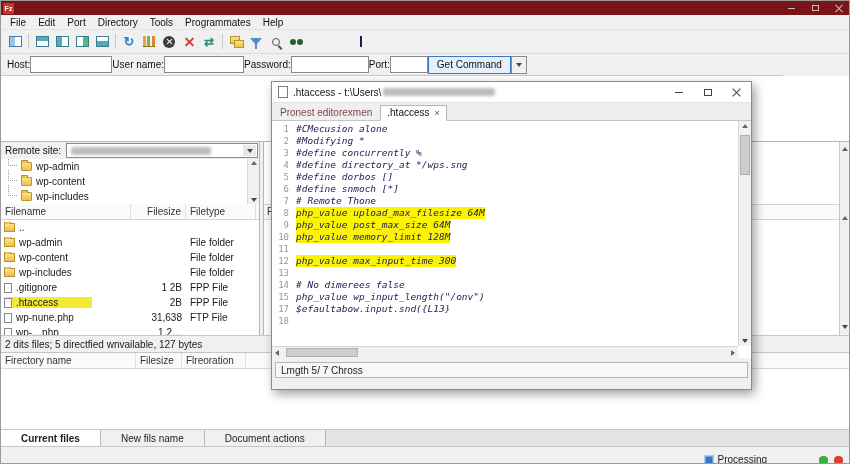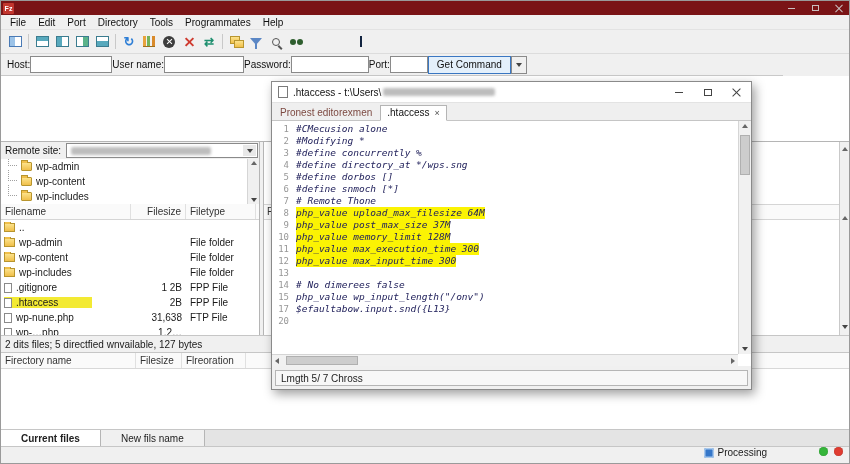--- a/index.html
+++ b/index.html
@@ -132,21 +132,21 @@
                   border-left:1px solid #c9c9c9; }
   .rs-arrow { position:absolute; left:2px; }
 
   
   .bottom-tabs { position:absolute; top:428px; left:0; width:850px; height:17px; background:#e4e4e4;
                  display:flex; align-items:stretch; border-top:1px solid #c6c6c6; }
   .btab { display:flex; align-items:center; padding:0 20px; font-size:10px; background:#f0f0f0;
           border-right:1px solid #b5b5b5; color:#222; }
   .btab.active { background:#fff; font-weight:bold; }
   .statusbar { position:absolute; top:445px; left:0; width:850px; height:19px; background:#f0f0f0;
-               border-top:1px solid #c6c6c6; display:flex; align-items:flex-start; justify-content:flex-end;
+               border-top:1px solid #c6c6c6; display:flex; align-items:flex-end; justify-content:flex-end;
                font-size:10px; padding-right:8px; }
   .proc-icon { width:10px; height:10px; background:#3577c9; border-radius:2px; margin-right:4px;
                box-shadow:inset 0 0 0 1.5px #a9c9ec; }
   .proc-group { display:flex; align-items:center; margin-right:46px; }
   .dot { width:9px; height:9px; border-radius:50%; margin-left:6px; }
   .dot.green { background:#35b53a; box-shadow:inset 0 0 1px #1e7a22; }
   .dot.red { background:#e03c31; box-shadow:inset 0 0 1px #8c1f17; }
 
   
   .editor { position:absolute; top:80px; left:270px; width:481px; height:309px; background:#fff;
@@ -176,21 +176,21 @@
   .ed-line { display:flex; height:12px; white-space:pre; }
   .ed-num { width:24px; text-align:right; padding-right:7px; color:#979797; flex:0 0 auto; font-size:9px; }
   .ed-text { color:#22225c;font-style:italic; }
   .ed-text.hl { background:#fbf303; }
   .ed-vscroll { position:absolute; top:0; right:0; bottom:0; width:13px; background:#f1f1f1; border-left:1px solid #d5d5d5; }
   .vs-up { position:absolute; top:3px; left:2.5px; } .vs-down { position:absolute; bottom:3px; left:2.5px; }
   .vs-thumb { position:absolute; top:14px; left:1px; width:10px; height:40px; background:#cdcdcd; border:1px solid #b0b0b0; }
   .ed-hscroll { position:relative; height:12px; background:#f1f1f1; border-top:1px solid #d5d5d5; margin-right:13px; }
   .hs-left { position:absolute; left:3px; top:2.5px; } .hs-right { position:absolute; right:3px; top:2.5px; }
   .hs-thumb { position:absolute; left:14px; top:1px; height:9px; width:72px; background:#cdcdcd; border:1px solid #b0b0b0; }
-  .ed-statuswrap { padding:4px 3px 3px 3px; background:#f0f0f0; }
+  .ed-statuswrap { padding:4px 3px 11px 3px; background:#f0f0f0; }
   .ed-statusfield { height:16px; border:1px solid #b5b5b5; background:#f7f7f7; display:flex; align-items:center;
                     padding-left:5px; font-size:10px; color:#222; }
 </style>
 </head>
 <body>
 
 <div class="screen">
 
   <div class="titlebar">
     <span class="fz-logo">Fz</span>
@@ -440,20 +440,21 @@
       <span class="qh-cell qh-1">Firectory name</span>
       <span class="qh-cell qh-2">Filesize</span>
       <span class="qh-cell qh-3">Flreoration</span>
     </div>
   </div>
 
   <div class="bottom-tabs">
 
   <span class="btab active">Current files</span>
       <span class="btab">New fils name</span>
+      <span class="btab">Document actions</span>
     </div>
 
   <div class="statusbar">
     <span class="proc-group">
       <span class="proc-icon"></span>
       <span>Processing</span>
     </span>
     <span class="dot green"></span>
     <span class="dot red"></span>
   </div>
@@ -522,31 +523,30 @@
             <span class="ed-text"># Remote Thone</span>
           </div>
 
           <div class="ed-line">
             <span class="ed-num">8</span>
             <span class="ed-text hl">php_value upload_max_filesize 64M</span>
           </div>
 
           <div class="ed-line">
             <span class="ed-num">9</span>
-            <span class="ed-text hl">php_value post_max_size 37M</span>
+            <span class="ed-text hl">php_value post_max_size 64M</span>
           </div>
 
           <div class="ed-line">
             <span class="ed-num">10</span>
             <span class="ed-text hl">php_value memory_limit 128M</span>
           </div>
 
           <div class="ed-line">
             <span class="ed-num">11</span>
-            <span class="ed-text hl">php_value max_execution_time 300</span>
           </div>
 
           <div class="ed-line">
             <span class="ed-num">12</span>
             <span class="ed-text hl">php_value max_input_time 300</span>
           </div>
 
           <div class="ed-line">
             <span class="ed-num">13</span>
             <span class="ed-text"></span>
@@ -563,21 +563,21 @@
           </div>
 
 
           <div class="ed-line">
             <span class="ed-num">17</span>
             <span class="ed-text">$efaultabow.input.snd({L13}</span>
           </div>
 
 
           <div class="ed-line">
-            <span class="ed-num">20</span>
+            <span class="ed-num">18</span>
             <span class="ed-text"></span>
           </div>
         </div>
       <div class="ed-vscroll">
         <span class="tri-up vs-up"></span>
         <span class="vs-thumb"></span>
         <span class="tri-down vs-down"></span>
       </div>
     </div>
     <div class="ed-hscroll">

